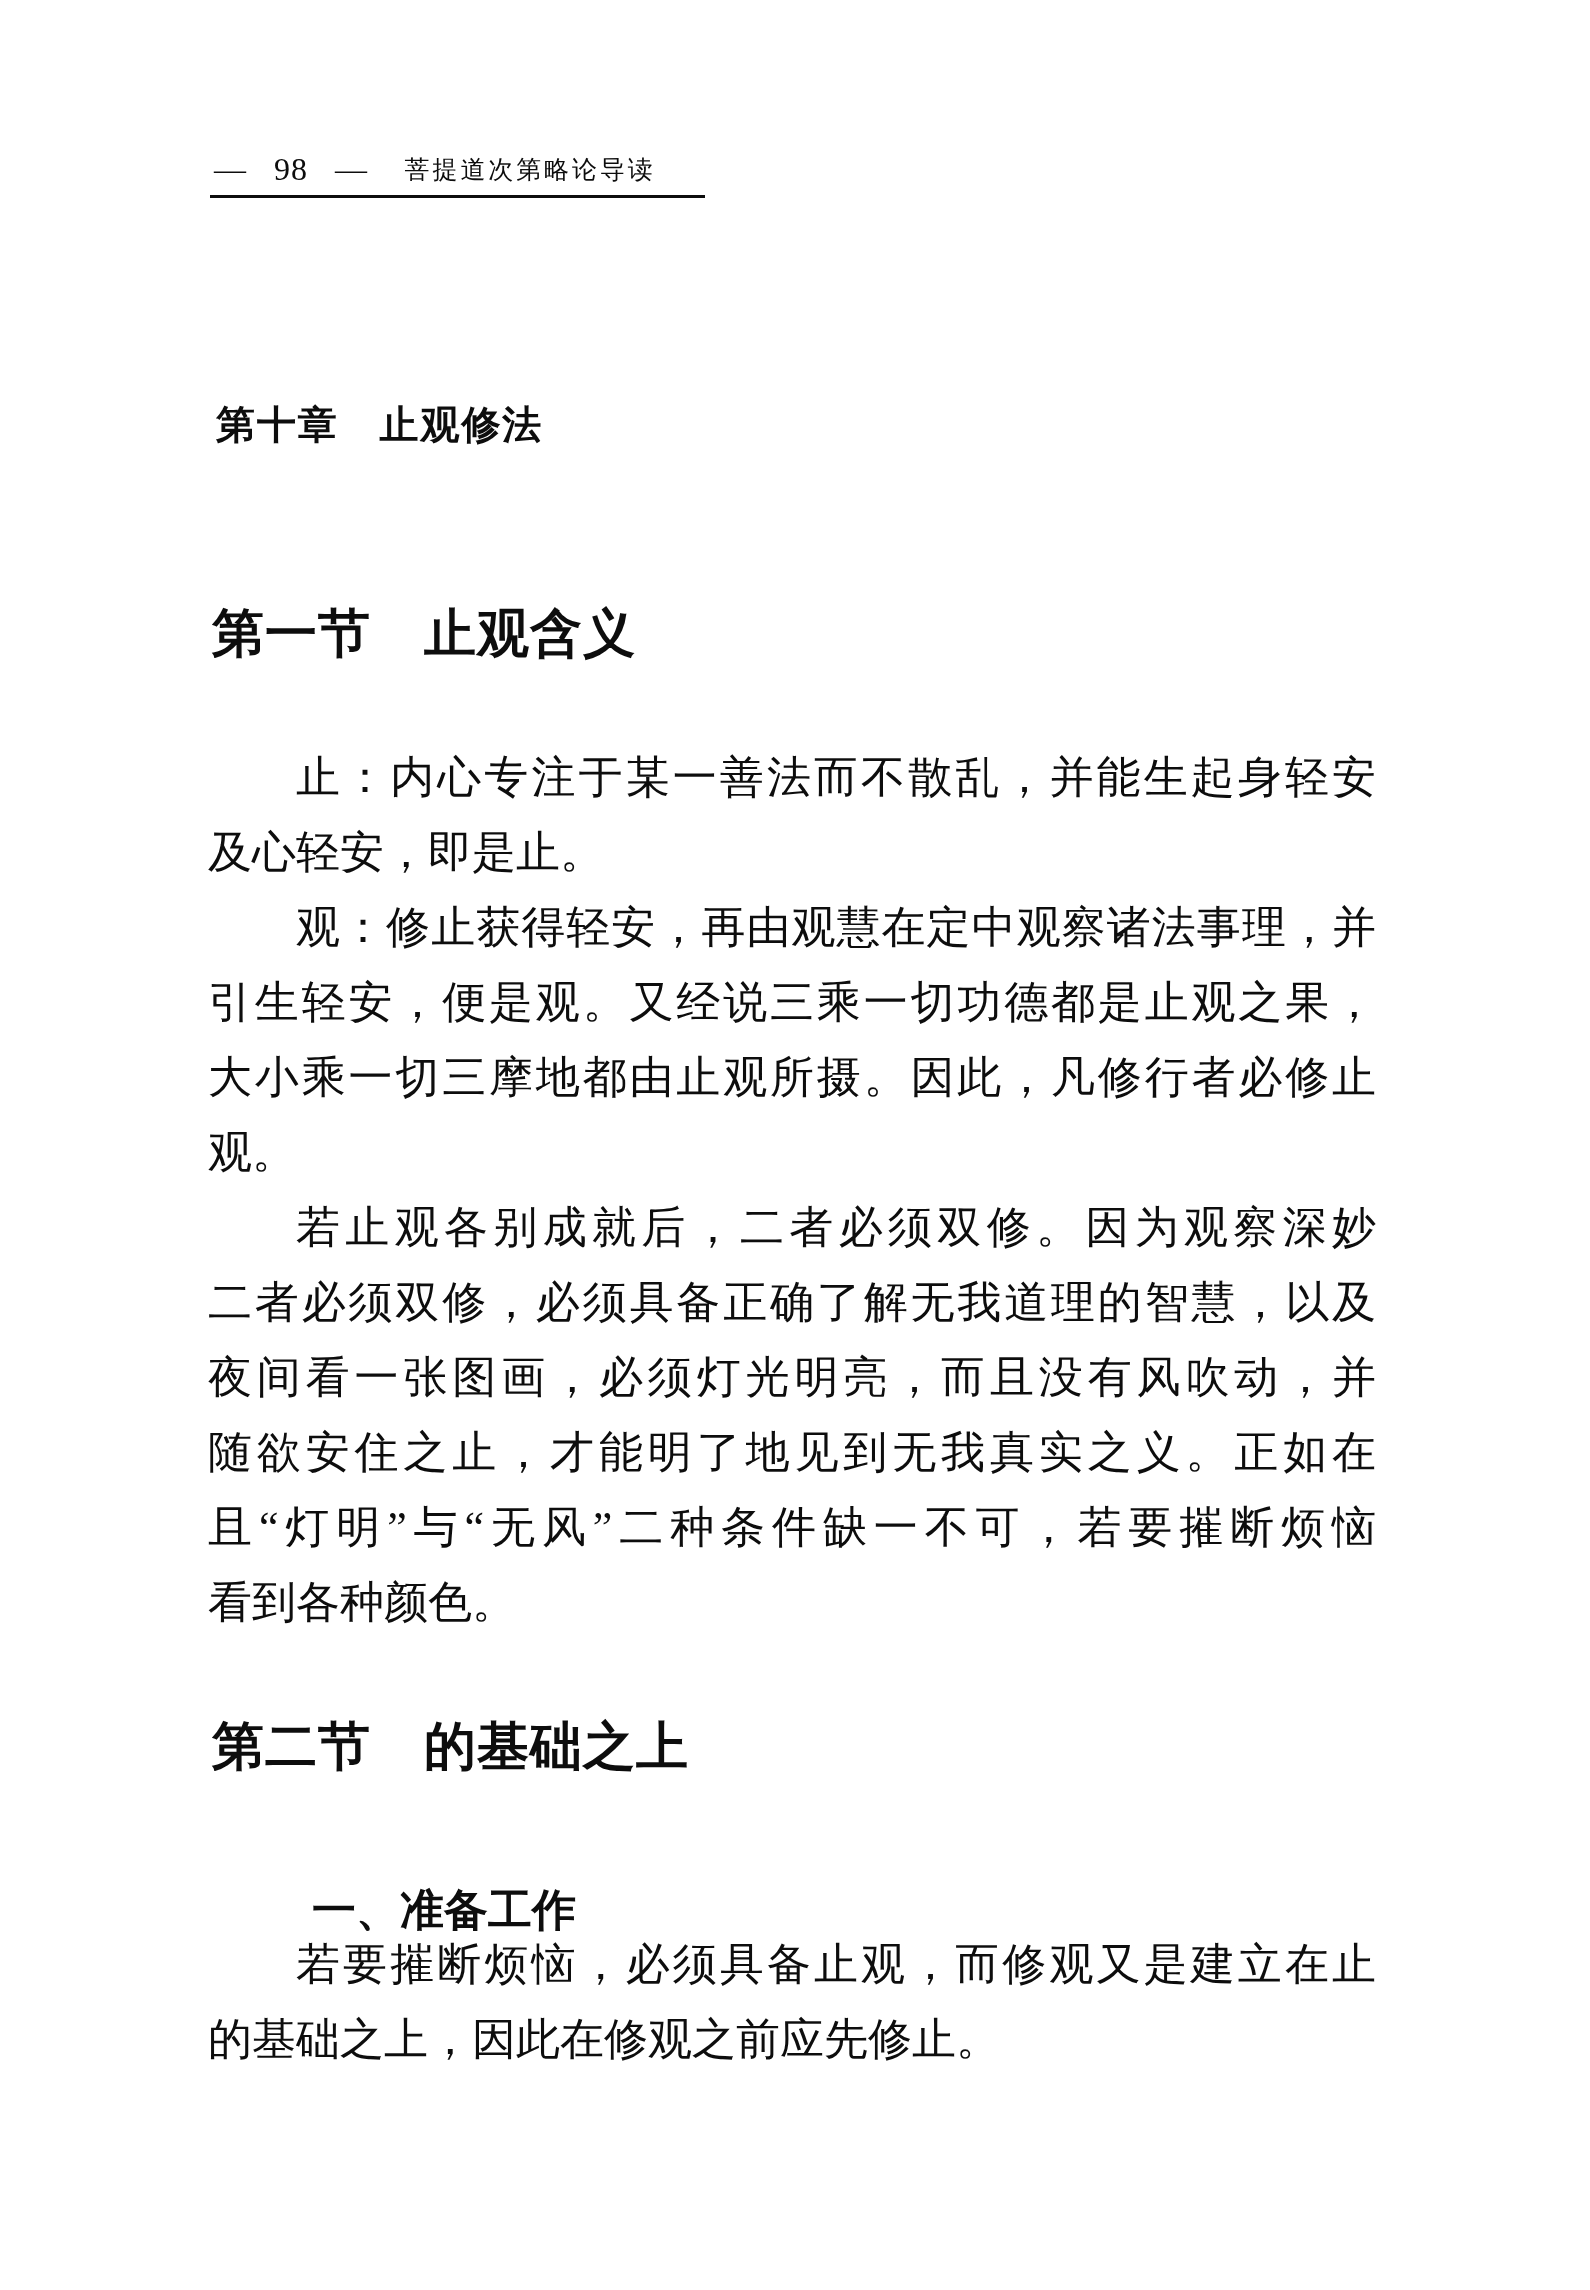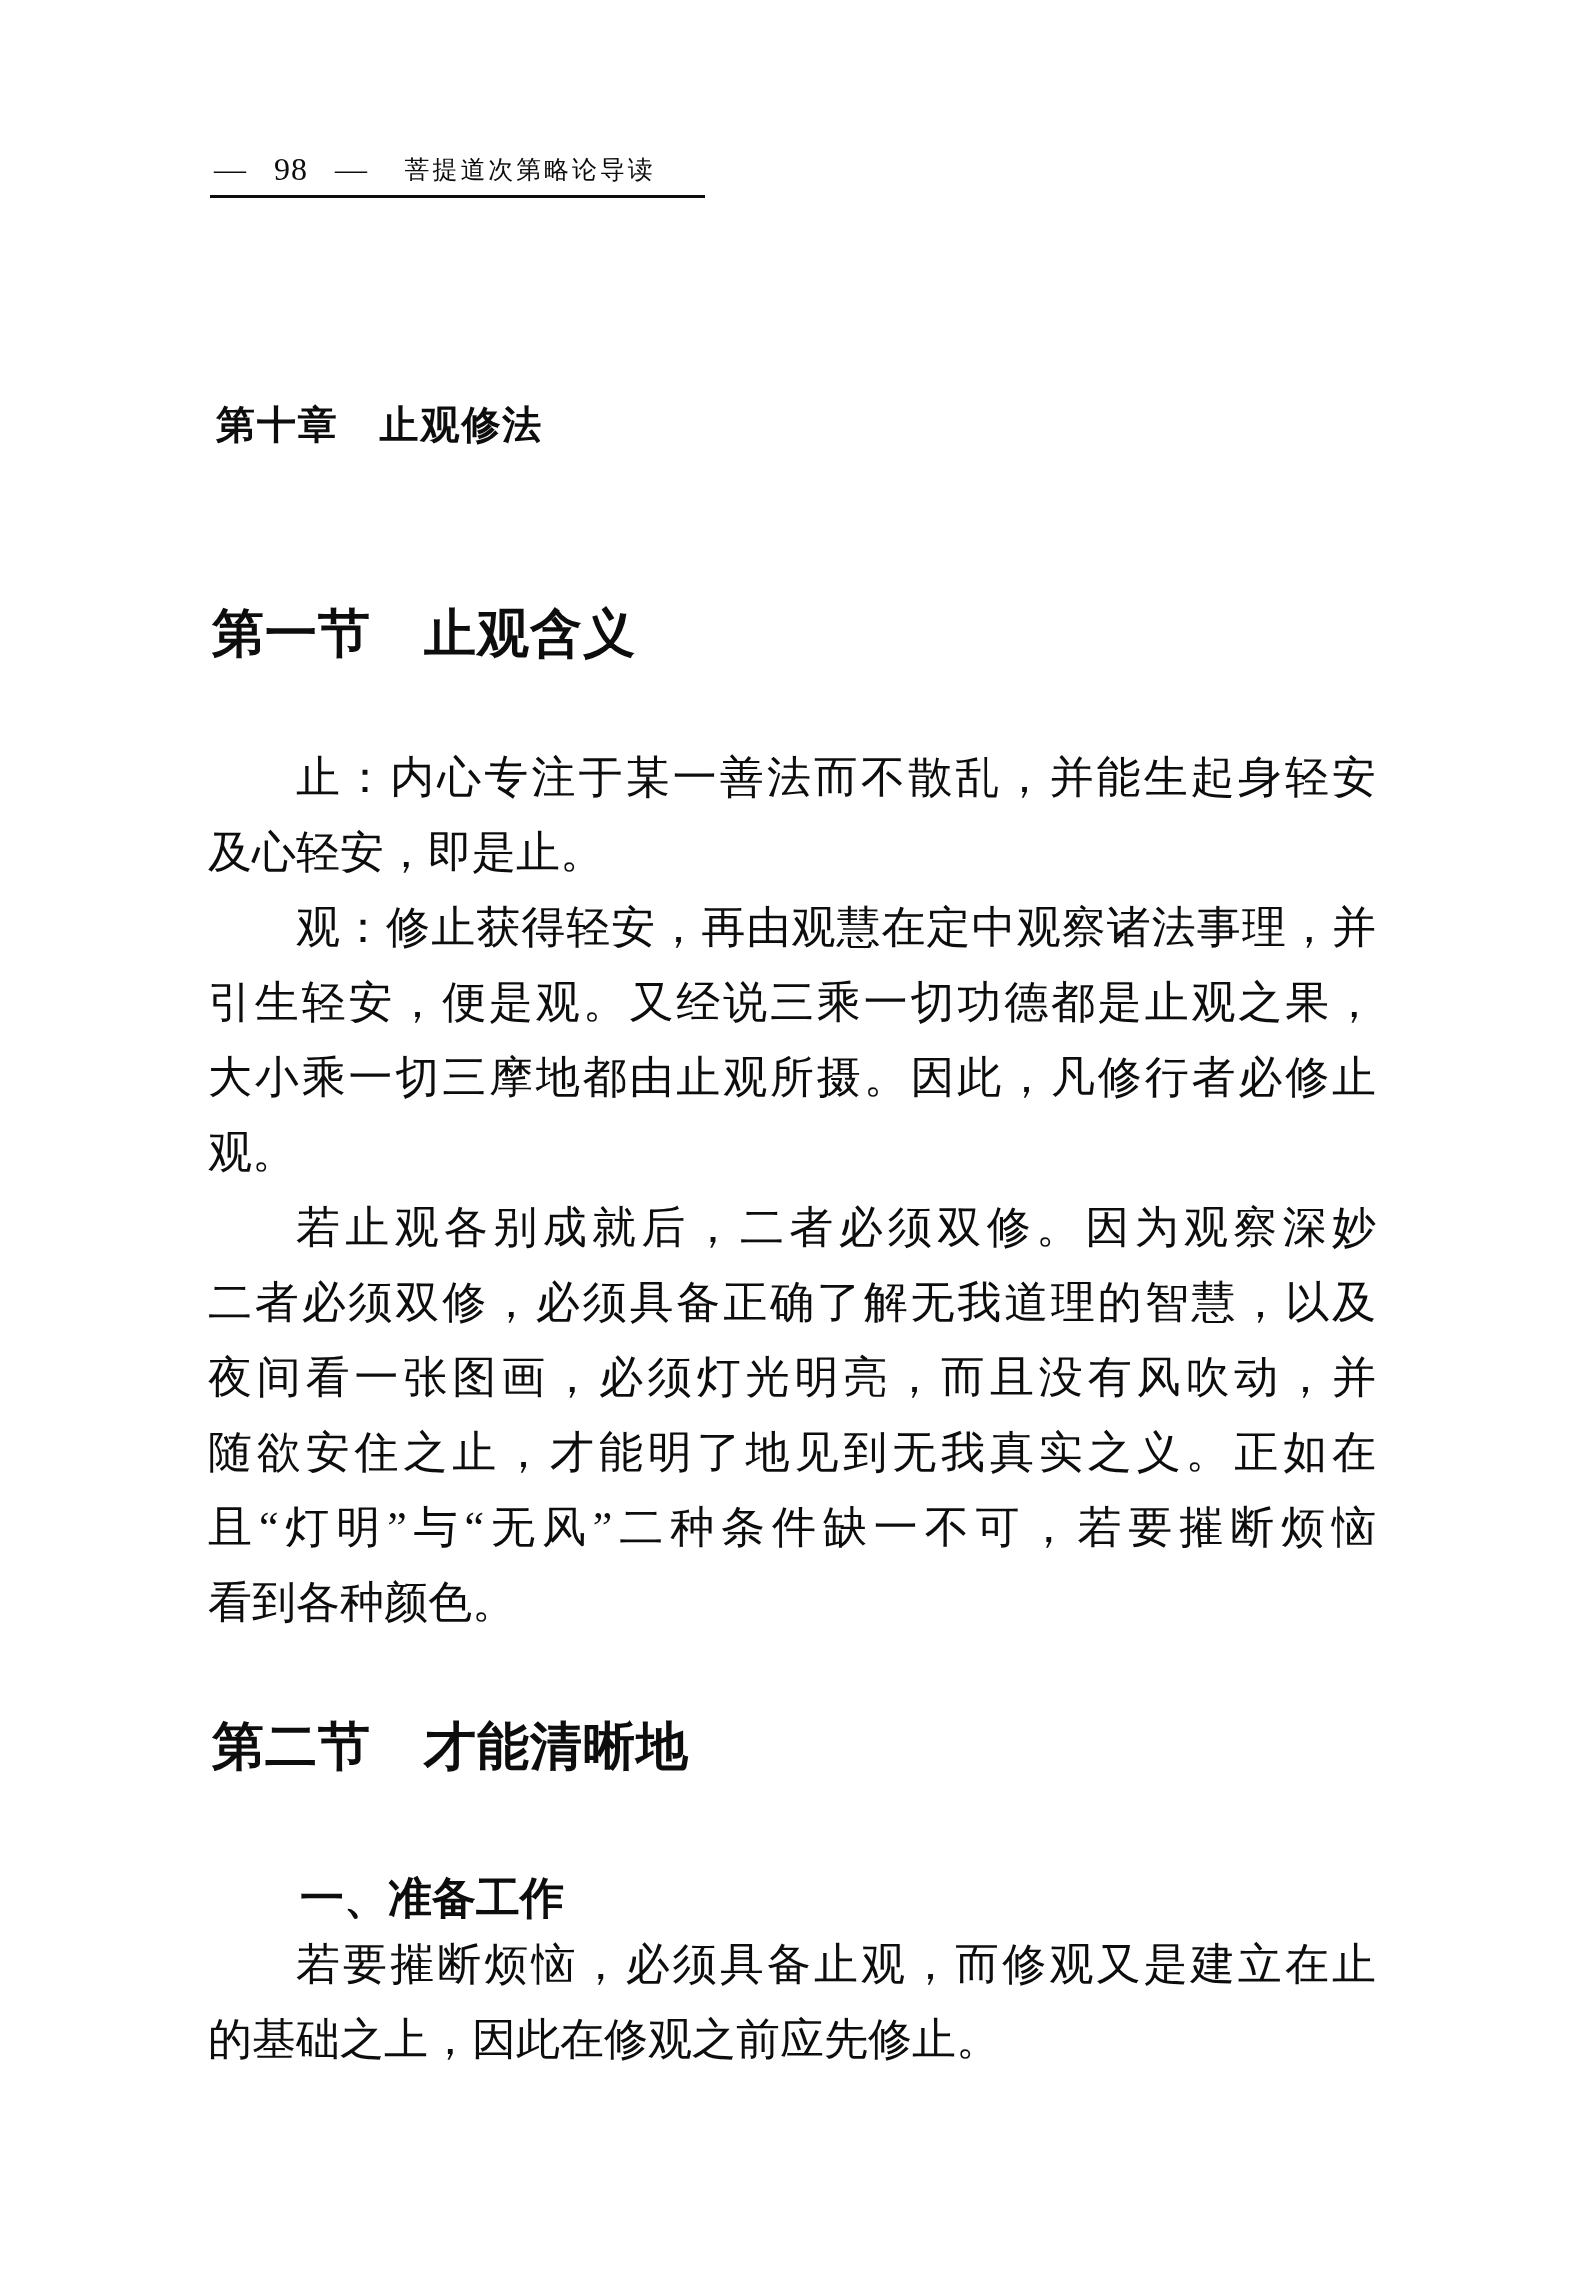--- a/index.html
+++ b/index.html
@@ -32,21 +32,21 @@
     position:absolute;left:212px;
     font-size:52px;font-weight:bold;line-height:1;
     letter-spacing:1px;margin:0;white-space:nowrap;
   }
   .section-1{top:608px;}
   .section-2{top:1721px;}
   .subsection-title{
     position:absolute;left:296px;top:1872px;
     font-size:44px;font-weight:bold;line-height:1;
     font-family:"Liberation Sans","DejaVu Sans",sans-serif;
-    margin:4px;white-space:nowrap;
+    margin:16px;white-space:nowrap;
   }
   .body-block{
     position:absolute;left:208px;width:1168px;
   }
   .body-1{top:740px;}
   .body-2{top:1927px;}
   .bline{
     height:75px;line-height:75px;
     font-size:44px;
   }
@@ -79,21 +79,21 @@
       <div class="bline just">大小乘一切三摩地都由止观所摄。因此，凡修行者必修止</div>
       <div class="bline left">观。</div>
       <div class="bline just ind">若止观各别成就后，二者必须双修。因为观察深妙</div>
       <div class="bline just">二者必须双修，必须具备正确了解无我道理的智慧，以及</div>
       <div class="bline just">夜间看一张图画，必须灯光明亮，而且没有风吹动，并</div>
       <div class="bline just">随欲安住之止，才能明了地见到无我真实之义。正如在</div>
       <div class="bline just">且“灯明”与“无风”二种条件缺一不可，若要摧断烦恼</div>
       <div class="bline left">看到各种颜色。</div>
     </div>
 
-  <h2 class="section-title section-2">第二节　才能清晰地</h2>
+  <h2 class="section-title section-2">第二节　的基础之上</h2>
 
   <h3 class="subsection-title">一、准备工作</h3>
 
   <div class="body-block body-2">
       <div class="bline just ind">若要摧断烦恼，必须具备止观，而修观又是建立在止</div>
       <div class="bline left">的基础之上，因此在修观之前应先修止。</div>
     </div>
 
 </div>
 

